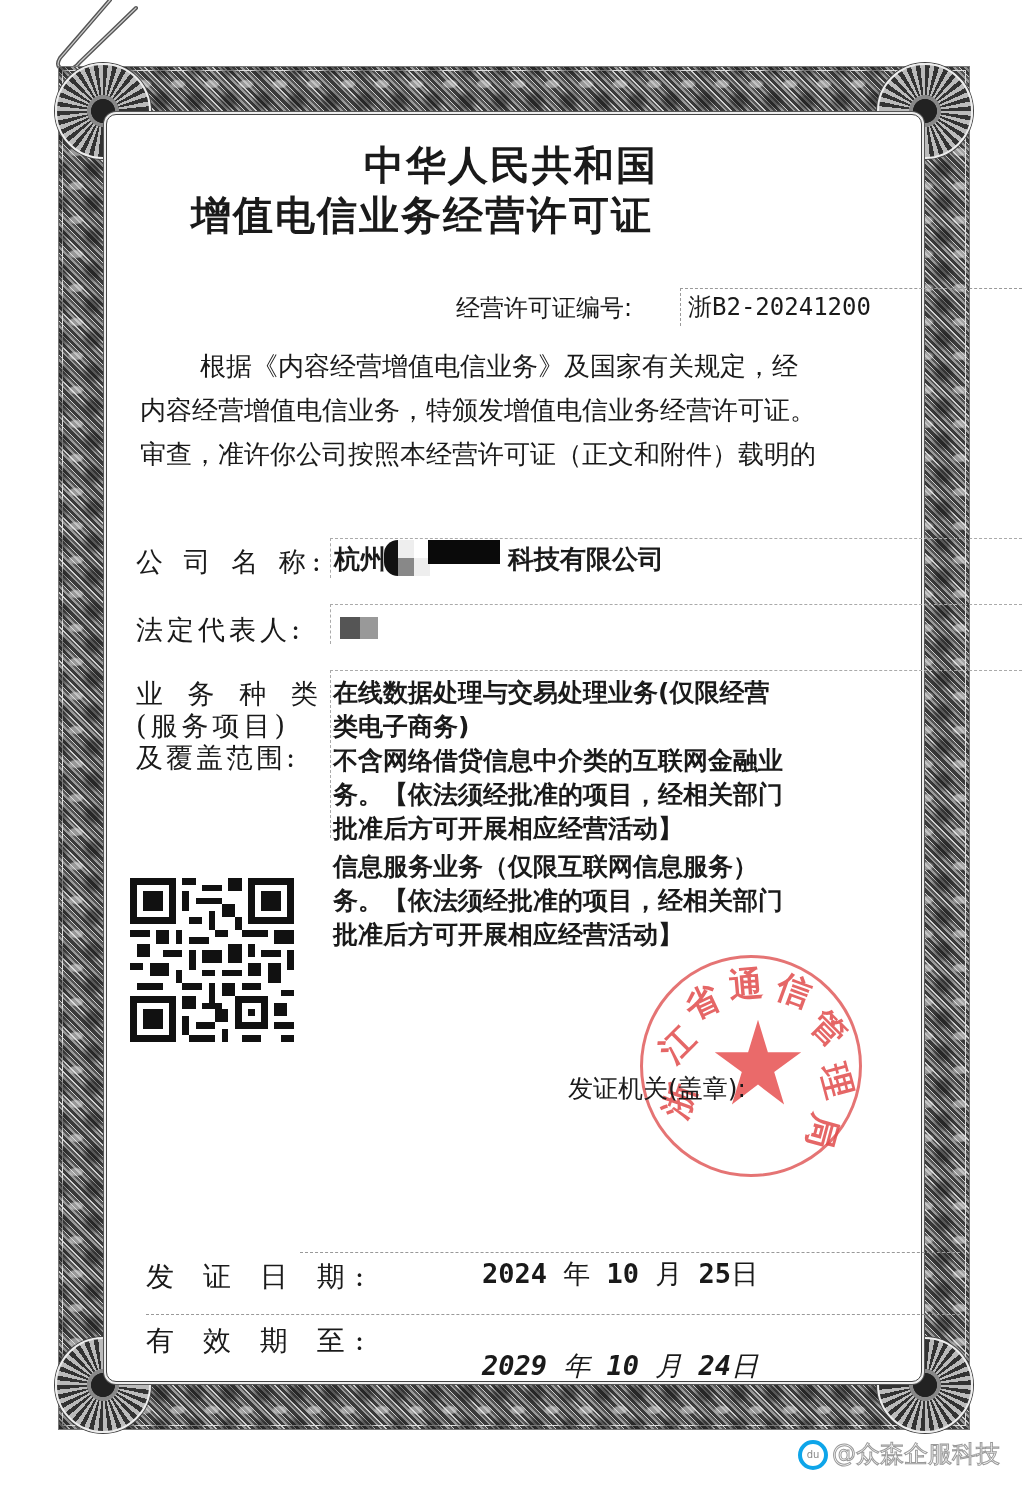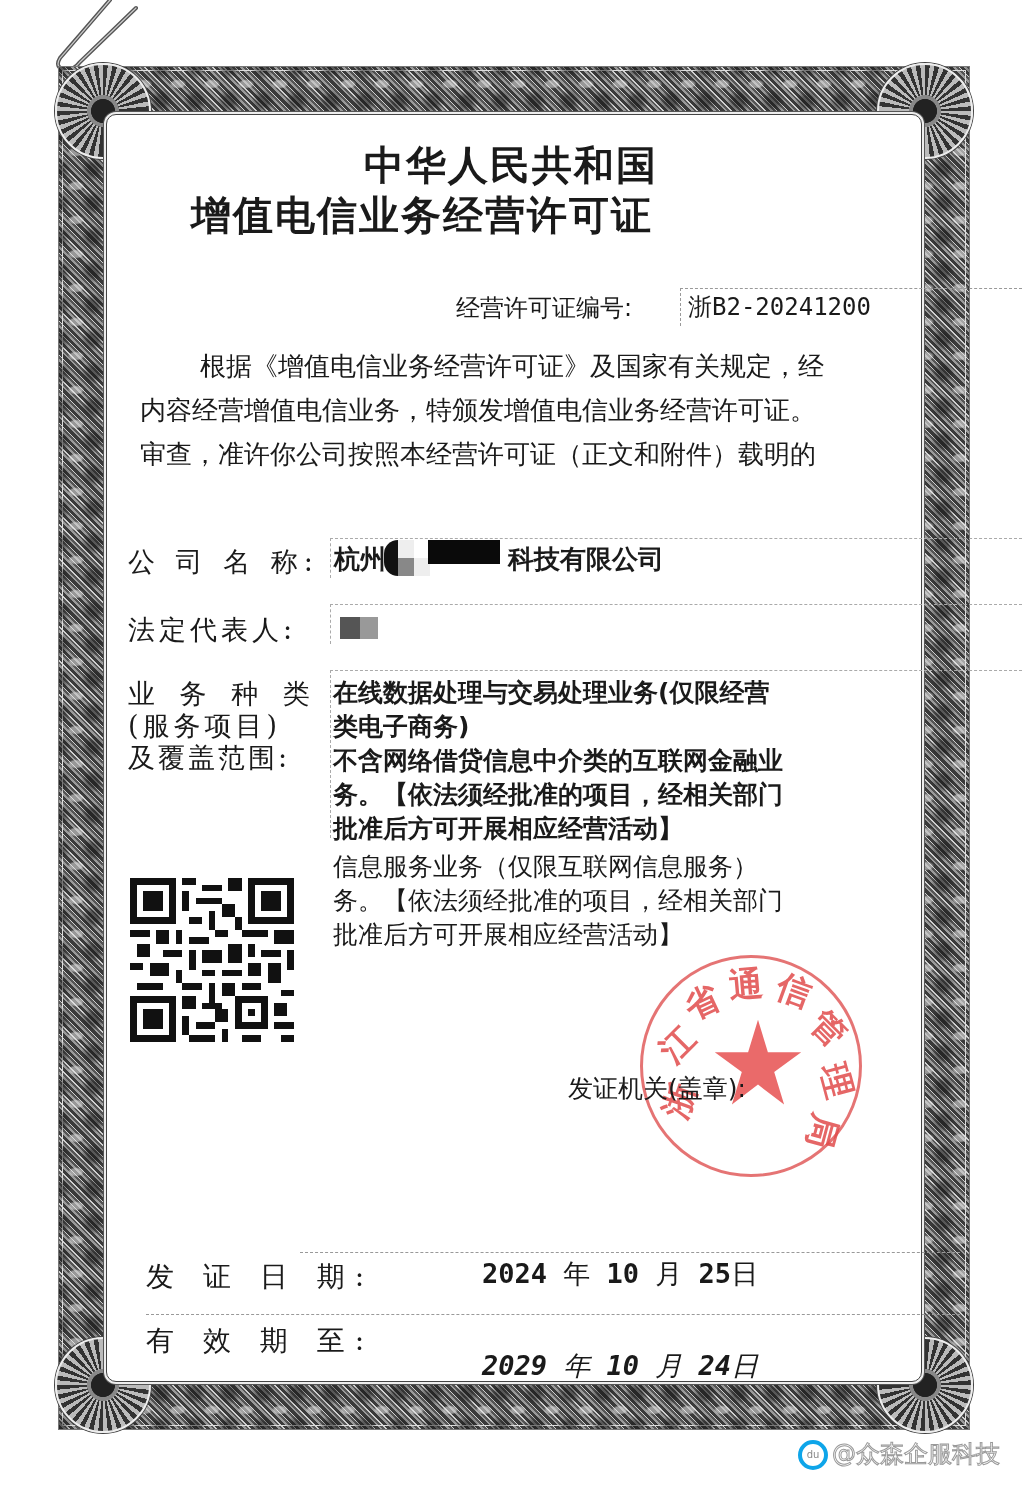--- a/index.html
+++ b/index.html
@@ -55,21 +55,21 @@
     font-family:"DejaVu Serif","Liberation Serif",serif; font-weight:bold; }
 
   .sans { font-family:"DejaVu Sans","Liberation Sans",sans-serif; }
   .lic-label { left:456px; top:292px; font-size:24px; }
   .lic-box { left:680px; top:288px; width:342px; height:38px; border-top:1px dashed #999; border-left:1px dashed #999; box-sizing:border-box; }
   .lic-value { left:688px; top:291px; font-size:24px; font-family:"DejaVu Sans Mono","Liberation Mono",monospace; }
 
   .para { left:140px; top:344px; width:750px; font-size:26px; line-height:44px; white-space:normal; }
   .para p { margin:0; }
 
-  .field-label { font-size:27px; left:128px; letter-spacing:1px; }
+  .field-label { font-size:27px; left:136px; letter-spacing:1px; }
   .val-box { border-top:1px dashed #aaa; border-left:1px dashed #aaa; box-sizing:border-box; }
   .val { font-size:26px; font-weight:bold; font-family:"DejaVu Sans","Liberation Sans",sans-serif; }
 
   .redact { position:absolute; }
 
   .scope { left:333px; width:540px; font-size:25px; line-height:34px; white-space:normal;
     font-family:"DejaVu Sans","Liberation Sans",sans-serif; font-weight:bold; }
   .scope p { margin:0; }
 
   .qr { position:absolute; left:130px; top:878px; width:164px; height:164px; background:#fff; }
@@ -109,21 +109,21 @@
 </div>
 
 <div class="abs title1">中华人民共和国</div>
 <div class="abs title2">增值电信业务经营许可证</div>
 
 <div class="abs lic-label sans">经营许可证编号:</div>
 <div class="abs lic-box"></div>
 <div class="abs lic-value">浙B2-20241200</div>
 
 <div class="abs para sans">
-  <p style="text-indent:60px;">根据《增值电信业务经营许可证》及国家有关规定，经</p>
+  <p style="text-indent:60px;">根据《内容经营增值电信业务》及国家有关规定，经</p>
   <p>内容经营增值电信业务，特颁发增值电信业务经营许可证。</p>
   <p>审查，准许你公司按照本经营许可证（正文和附件）载明的</p>
 </div>
 
 <div class="abs field-label" style="top:544px; letter-spacing:6px;">公 司 名 称:</div>
 <div class="abs val-box" style="left:330px; top:538px; width:692px; height:40px;"></div>
 <div class="abs val" style="left:334px; top:542px;">杭州</div>
 <div class="redact" style="left:384px; top:540px; width:116px; height:36px;">
   <div style="position:absolute;left:0;top:0;width:14px;height:36px;background:#111;border-radius:18px 0 0 18px;"></div>
   <div style="position:absolute;left:14px;top:0;width:16px;height:18px;background:#eee;"></div>
@@ -147,21 +147,21 @@
 <div class="abs val-box" style="left:330px; top:670px; width:692px; height:168px; border-top:1px dashed #aaa;"></div>
 
 <div class="abs scope" style="top:676px;">
   <p>在线数据处理与交易处理业务(仅限经营</p>
   <p>类电子商务)</p>
   <p>不含网络借贷信息中介类的互联网金融业</p>
   <p>务。【依法须经批准的项目，经相关部门</p>
   <p>批准后方可开展相应经营活动】</p>
 </div>
 
-<div class="abs scope" style="top:850px; font-weight:normal;">
+<div class="abs scope" style="top:850px; font-weight:bold;">
   <p>信息服务业务（仅限互联网信息服务）</p>
   <p>务。【依法须经批准的项目，经相关部门</p>
   <p>批准后方可开展相应经营活动】</p>
 </div>
 
 <svg class="qr" viewBox="0 0 25 25" shape-rendering="crispEdges">
   <rect width="25" height="25" fill="#fff"></rect>
   <g fill="#111">
     <path d="M0 0h7v7h-7zM1 1v5h5v-5zM2 2h3v3h-3z" fill-rule="evenodd"></path>
     <path d="M18 0h7v7h-7zM19 1v5h5v-5zM20 2h3v3h-3z" fill-rule="evenodd"></path>

